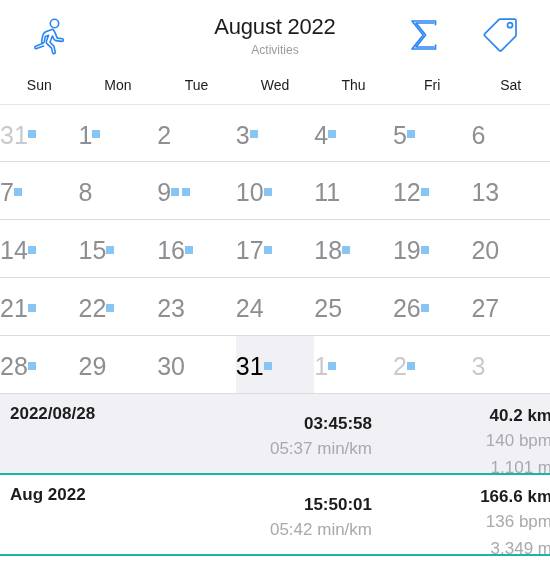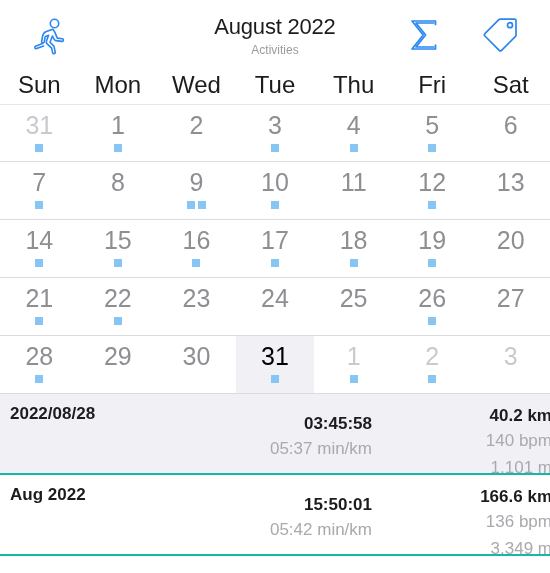--- a/index.html
+++ b/index.html
@@ -35,34 +35,34 @@
   .cal-title {
     font-size: 22px; color: #1c1c1e; letter-spacing: -0.2px; line-height: 26px;
   }
   .cal-subtitle {
     font-size: 12px; color: #9b9b9f; line-height: 19px; margin-top: 1px;
   }
 
   
   .weekdays { display: flex; height: 32px; flex: 0 0 32px; }
   .weekdays .wd {
-    flex: 1 1 0; text-align: center; font-size: 24px; color: #1c1c1e;
+    flex: 1 1 0; text-align: center; font-size: 14px; color: #1c1c1e;
     line-height: 26px;
   }
 
   
   .grid { flex: 0 0 auto; }
   .week {
     display: flex; height: 58px;
     border-bottom: 1px solid #dcdce0;
   }
   .week:first-child { border-top: 1px solid #e6e6ea; }
   .cell {
     flex: 1 1 0; position: relative;
-    display: flex; flex-direction: column; align-items: center;
+    display: flex; flex-direction: row; align-items: center;
     justify-content: flex-start;
     cursor: pointer;
   }
   .cell .num {
     font-size: 25px; line-height: 34px; color: #8e8e93;
     margin-top: 3px; font-weight: 400;
   }
   .cell.out .num { color: #c9c9ce; }
   .cell.sel { background: #f1f1f5; }
   .cell.sel .num { color: #000000; }
@@ -141,22 +141,22 @@
                  Q35.0 19.9 34.3 20.6 L20.6 34.3 Q19.4 35.5 18.2 34.3
                  L3.9 20.0 Q2.7 18.8 3.9 17.6 L17.6 3.9 Q18.3 3.2 19.2 3.2 Z"></path>
         <circle cx="29.0" cy="9.2" r="2.5"></circle>
       </svg>
     </div>
   </div>
 
   <div class="weekdays">
     <div class="wd">Sun</div>
     <div class="wd">Mon</div>
+    <div class="wd">Tue</div>
     <div class="wd">Wed</div>
-    <div class="wd">Tue</div>
     <div class="wd">Thu</div>
     <div class="wd">Fri</div>
     <div class="wd">Sat</div>
   </div>
 
   <div class="grid" id="calendar-grid">
       <div class="week">
         <div class="cell out">
           <div class="num">31</div>
           <div class="dots">

